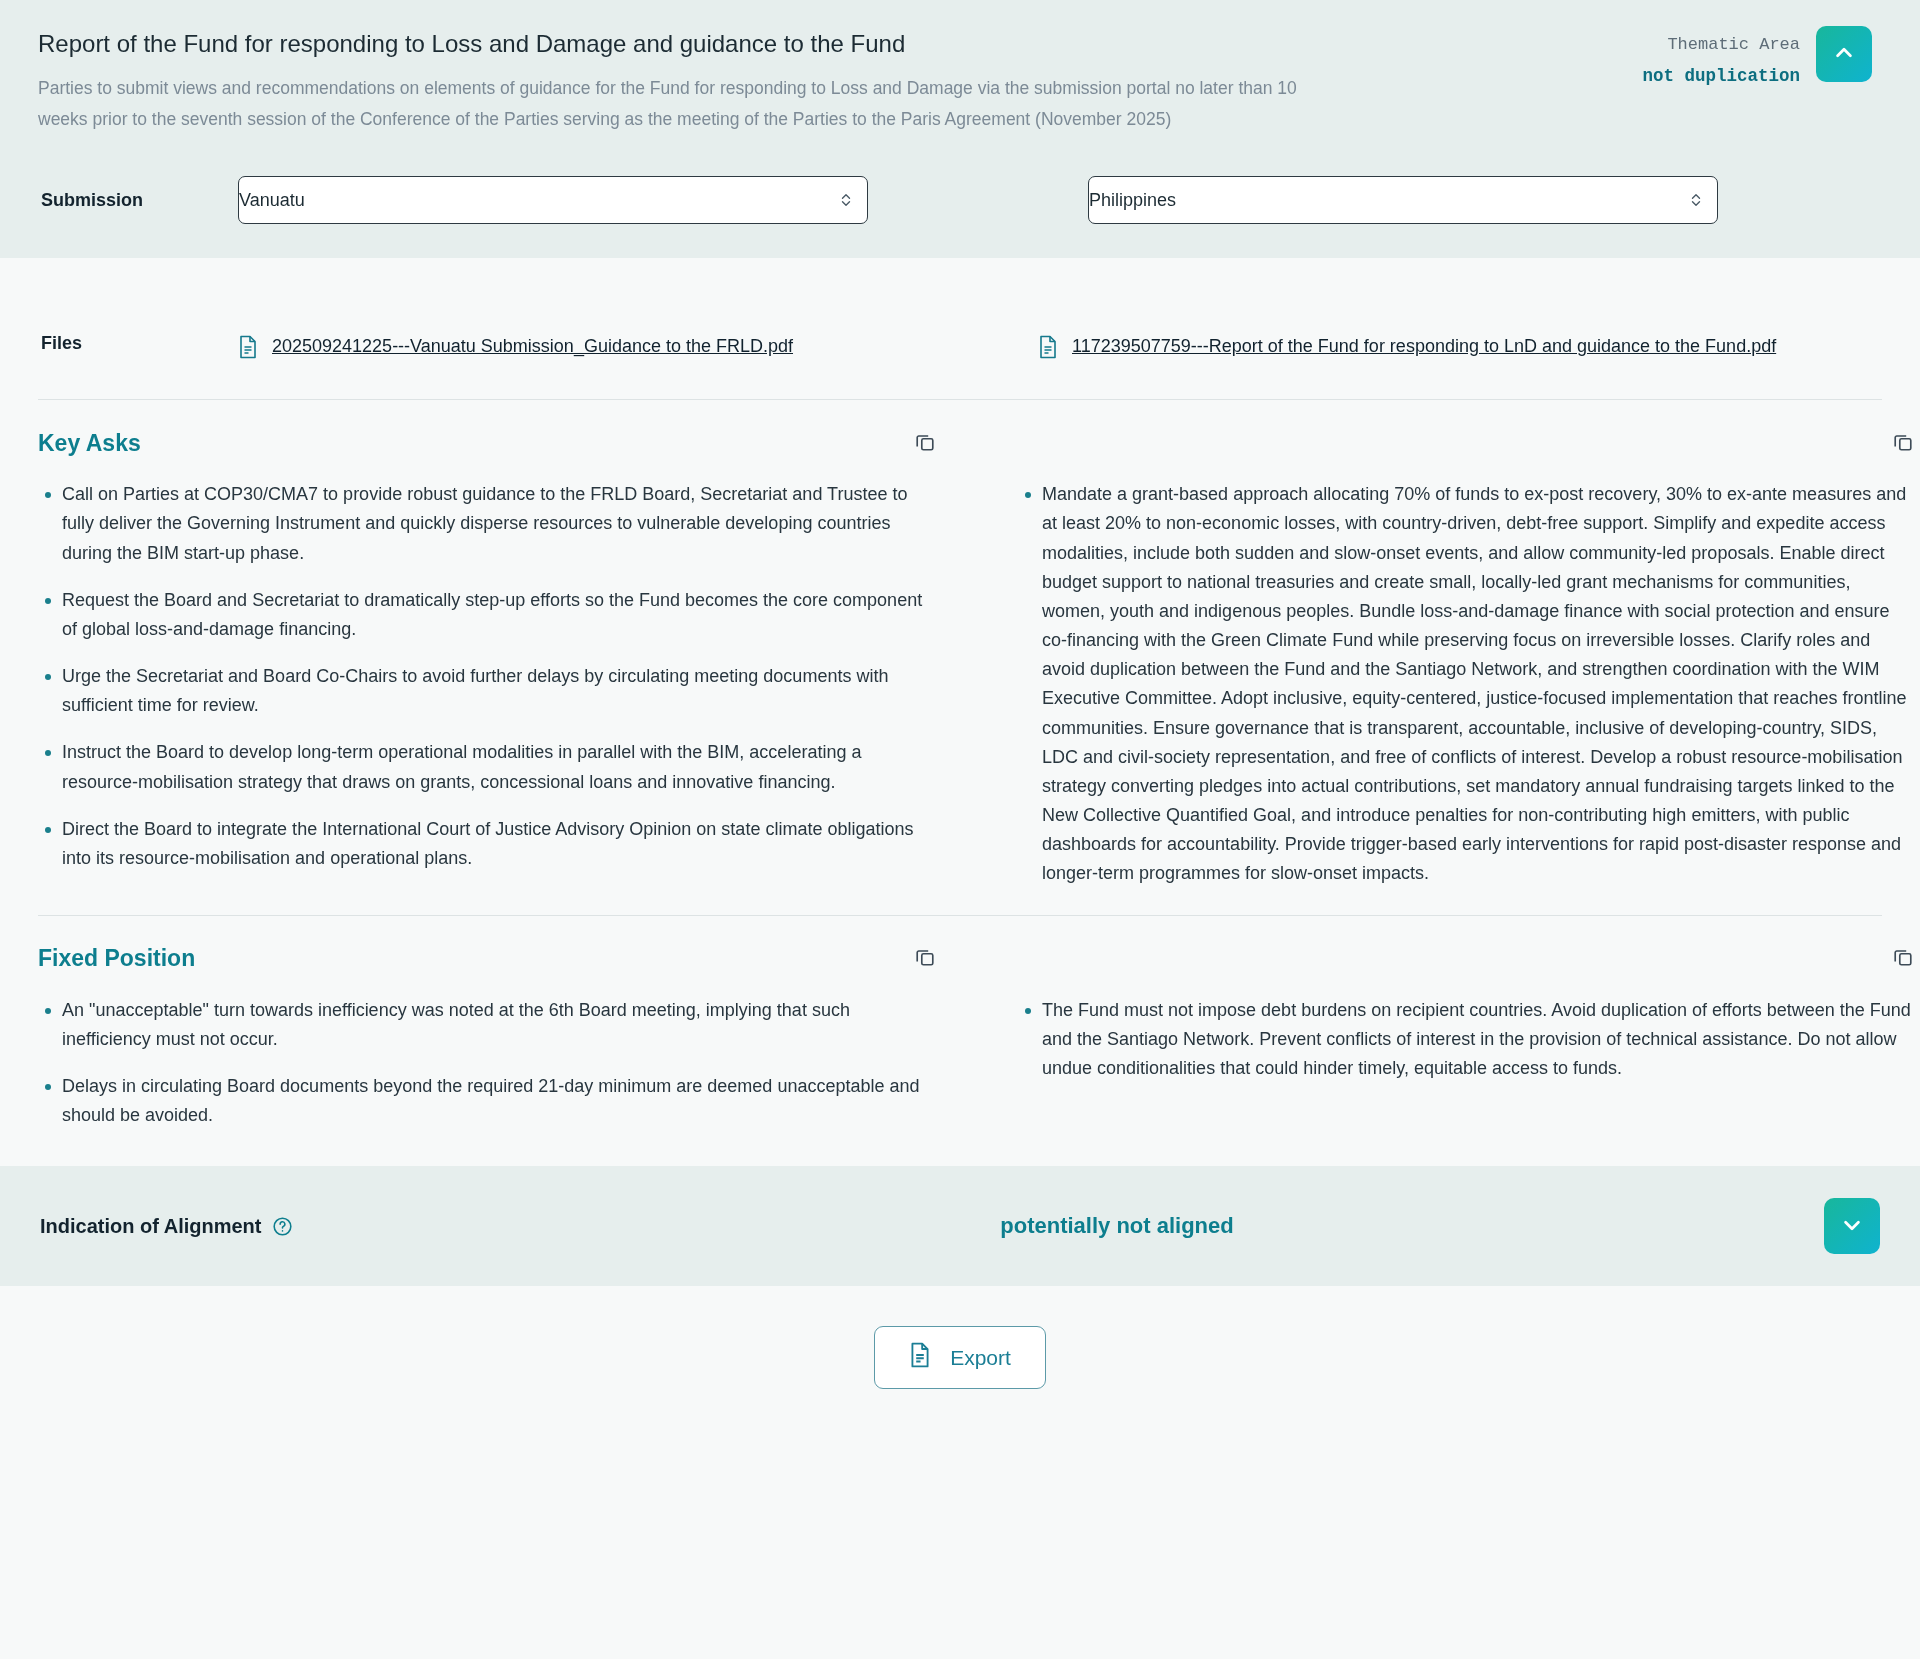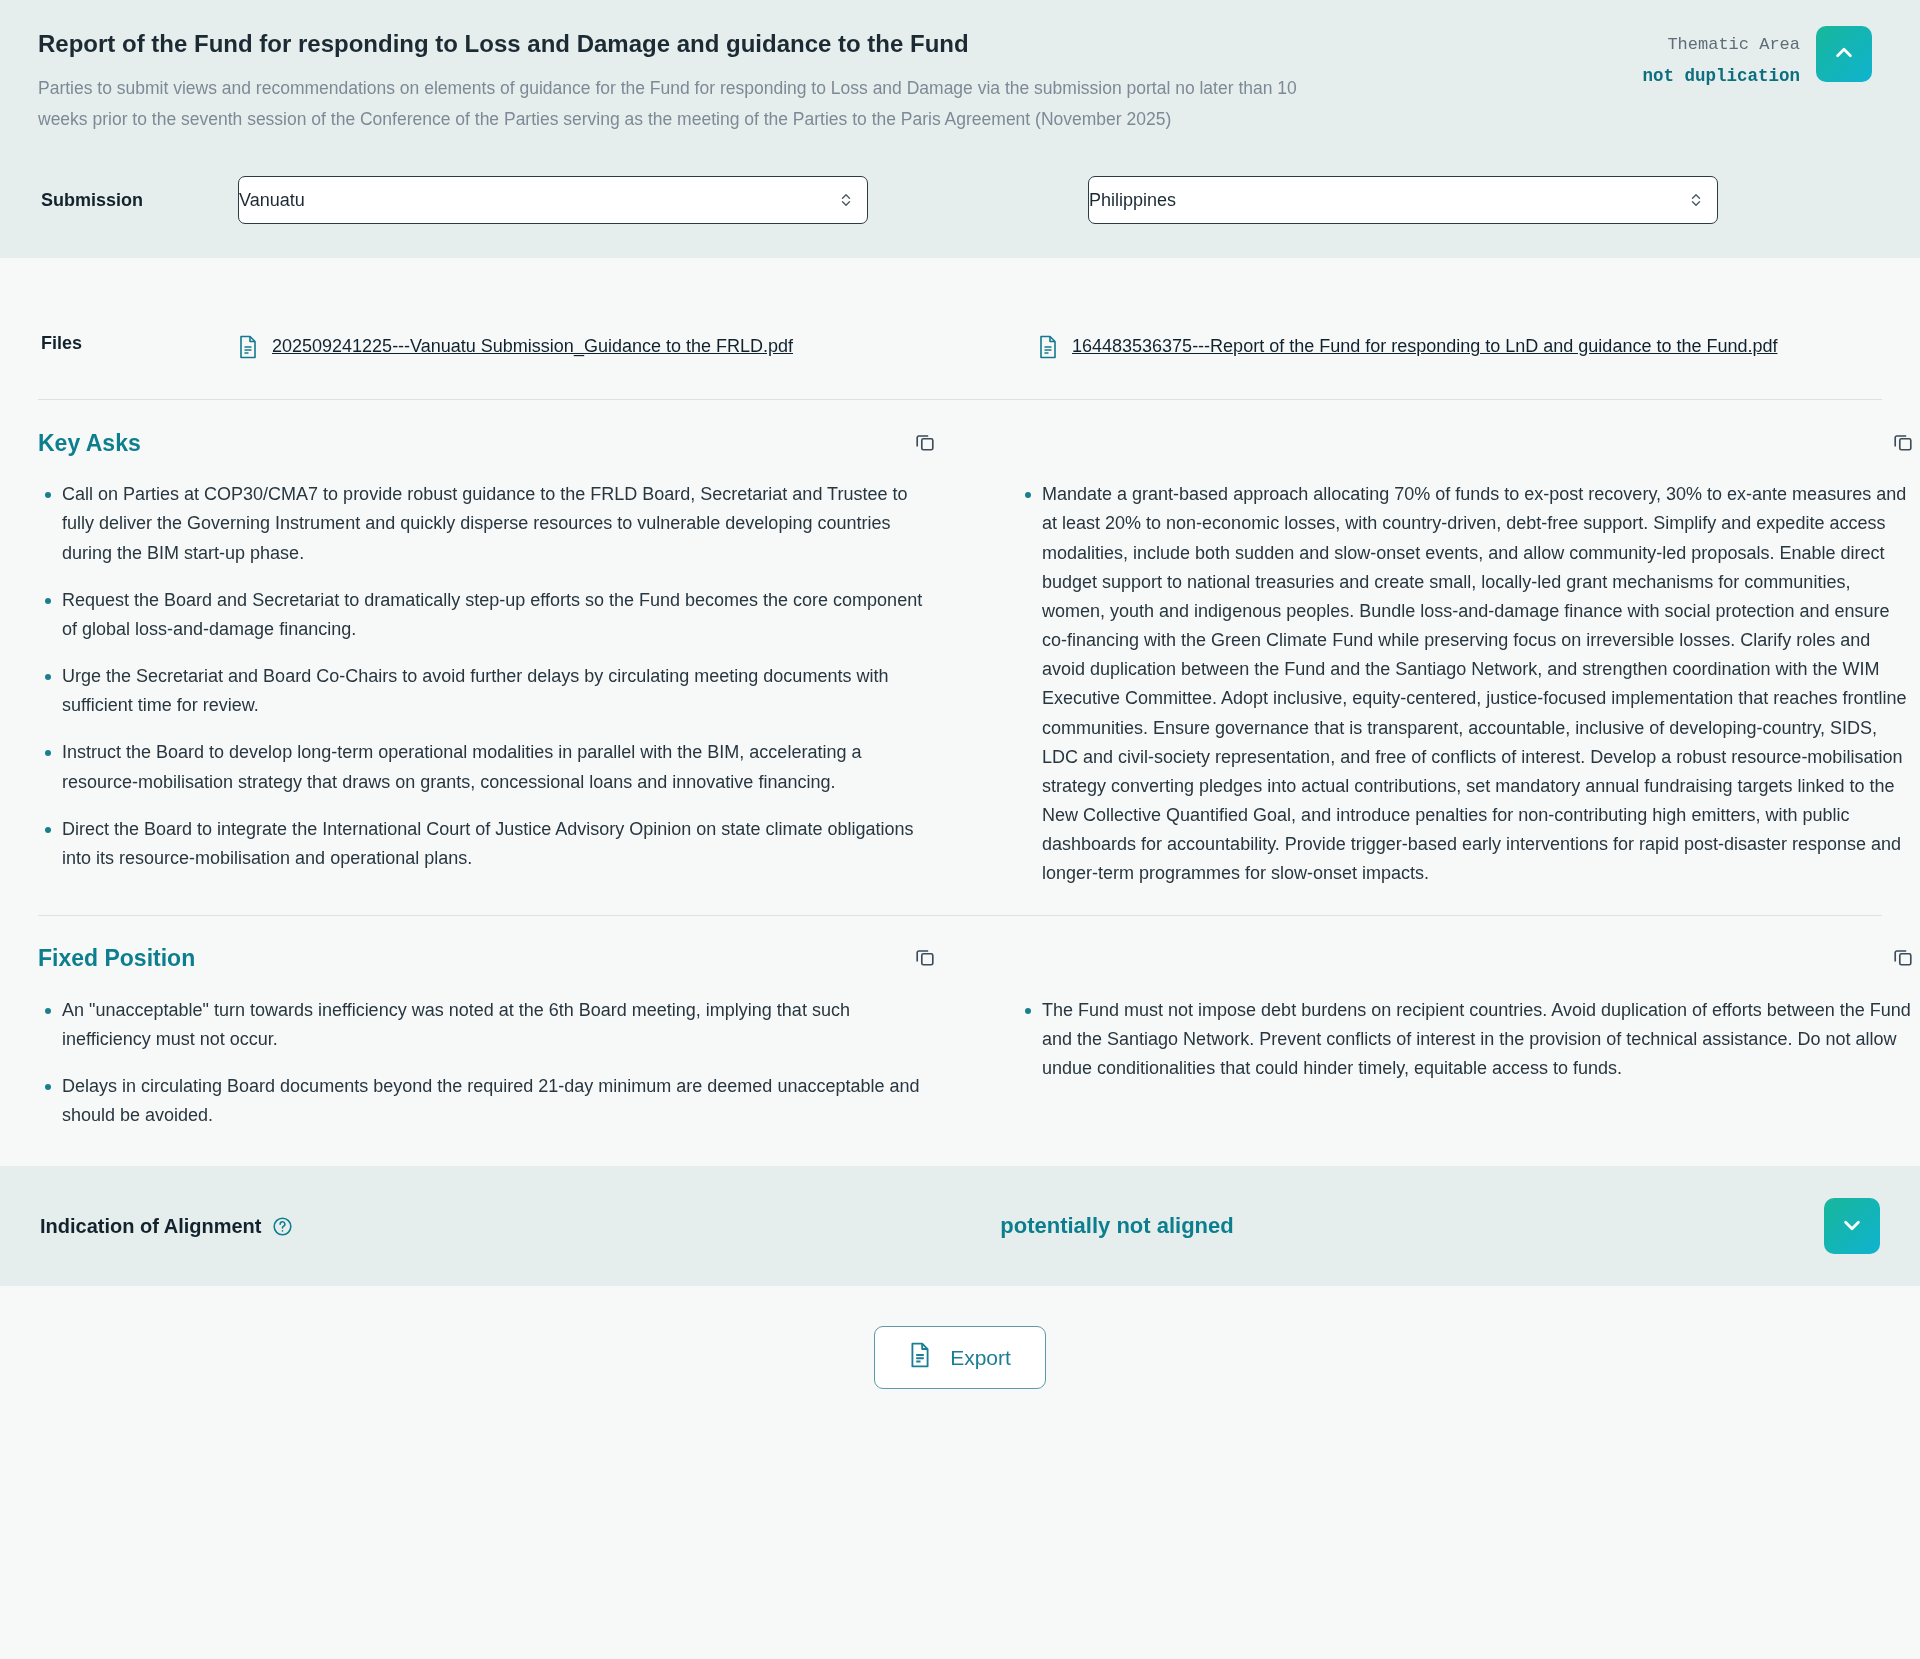--- a/index.html
+++ b/index.html
@@ -20,21 +20,21 @@
   .header-band {
     background: #e6eeed;
     padding: 28px 38px 34px 38px;
     position: relative;
   }
   .header-title {
     font-size: 24px;
     color: #1c2b33;
     line-height: 1.3;
     padding-right: 420px;
-    font-weight: 700;
+    font-weight: 400;
   }
   .header-sub {
     font-size: 17.5px;
     color: #7c8a96;
     line-height: 1.75;
     margin-top: 14px;
     padding-right: 300px;
     max-width: 1600px;
   }
   .thematic-wrap {
@@ -298,21 +298,21 @@
         <span class="file-link">202509241225---Vanuatu Submission_Guidance to the FRLD.pdf</span>
       </div>
       <div class="file-col right">
         <span class="file-icon">
           <svg viewBox="0 0 20 24" fill="none" stroke="#15798c" stroke-width="1.6" stroke-linejoin="round">
               <path d="M3 1.5h9l5 5v16H3z"></path>
               <path d="M12 1.5v5h5"></path>
               <path d="M6.5 12h7M6.5 15h7M6.5 18h4"></path>
             </svg>
         </span>
-        <span class="file-link">164483536375---Report of the Fund for responding to LnD and guidance to the Fund.pdf</span>
+        <span class="file-link">117239507759---Report of the Fund for responding to LnD and guidance to the Fund.pdf</span>
       </div>
     </div>
 
     <div class="divider"></div>
 
     <div class="section">
       <div class="sec-cols">
         <div class="sec-col">
           <div class="sec-head">
             <span class="sec-title">Key Asks</span>

